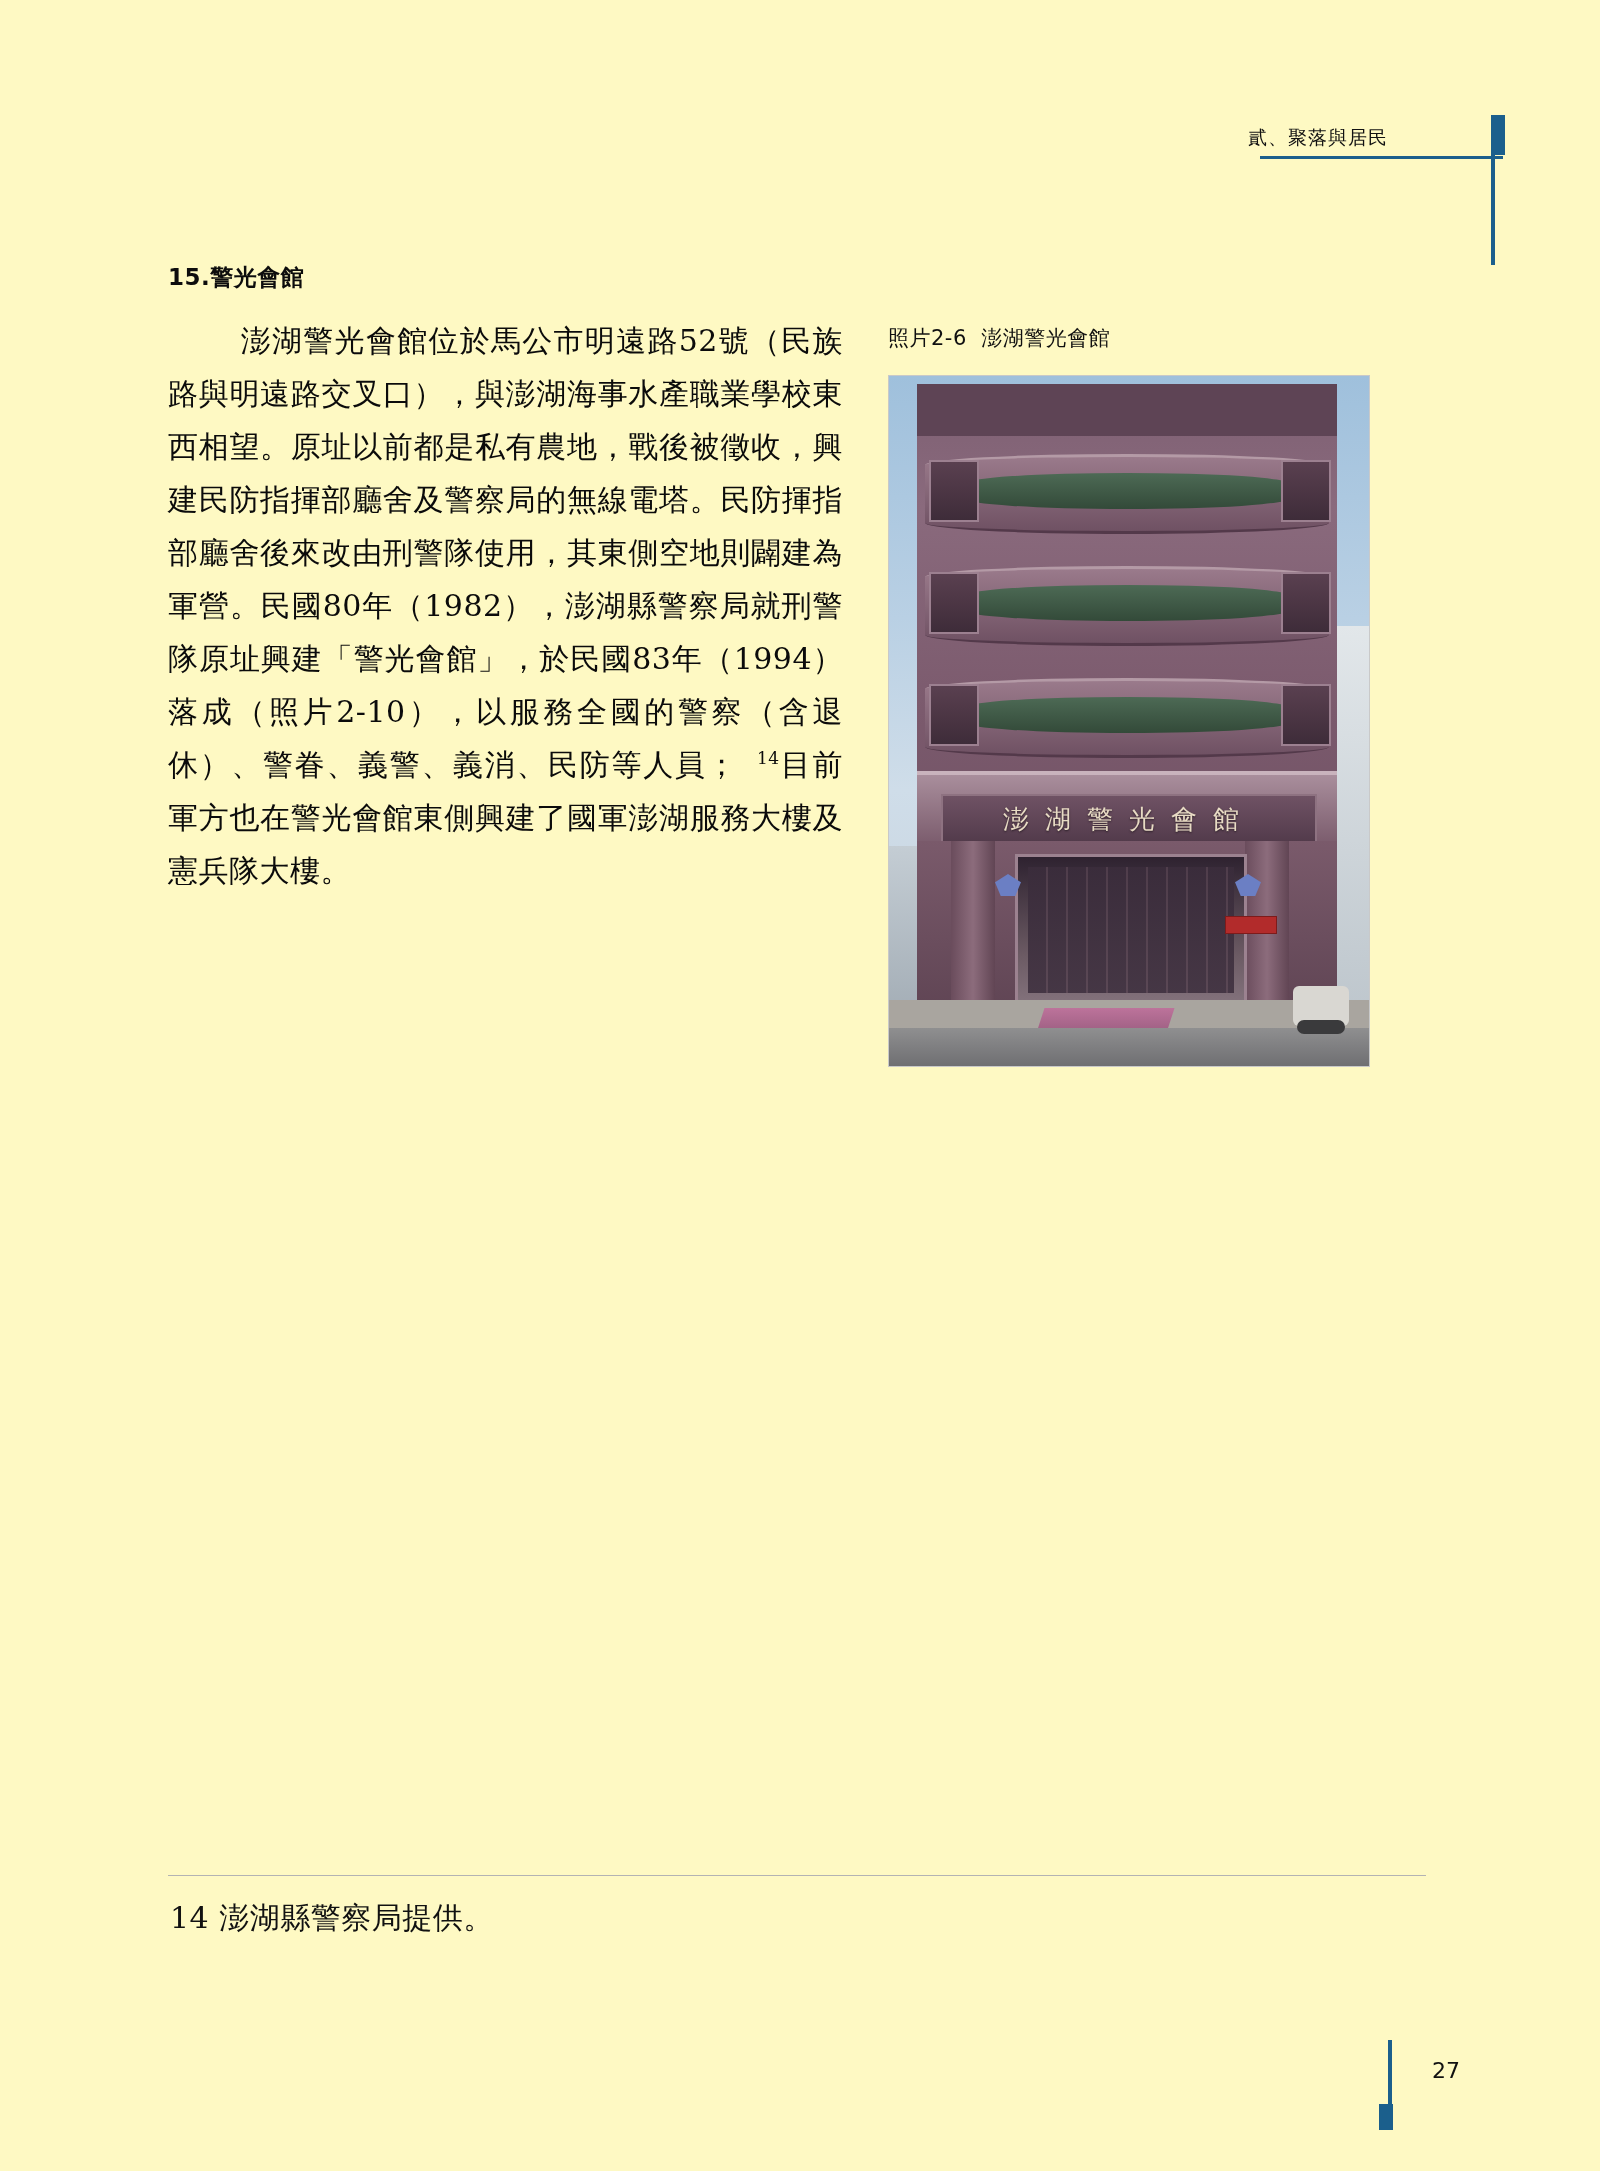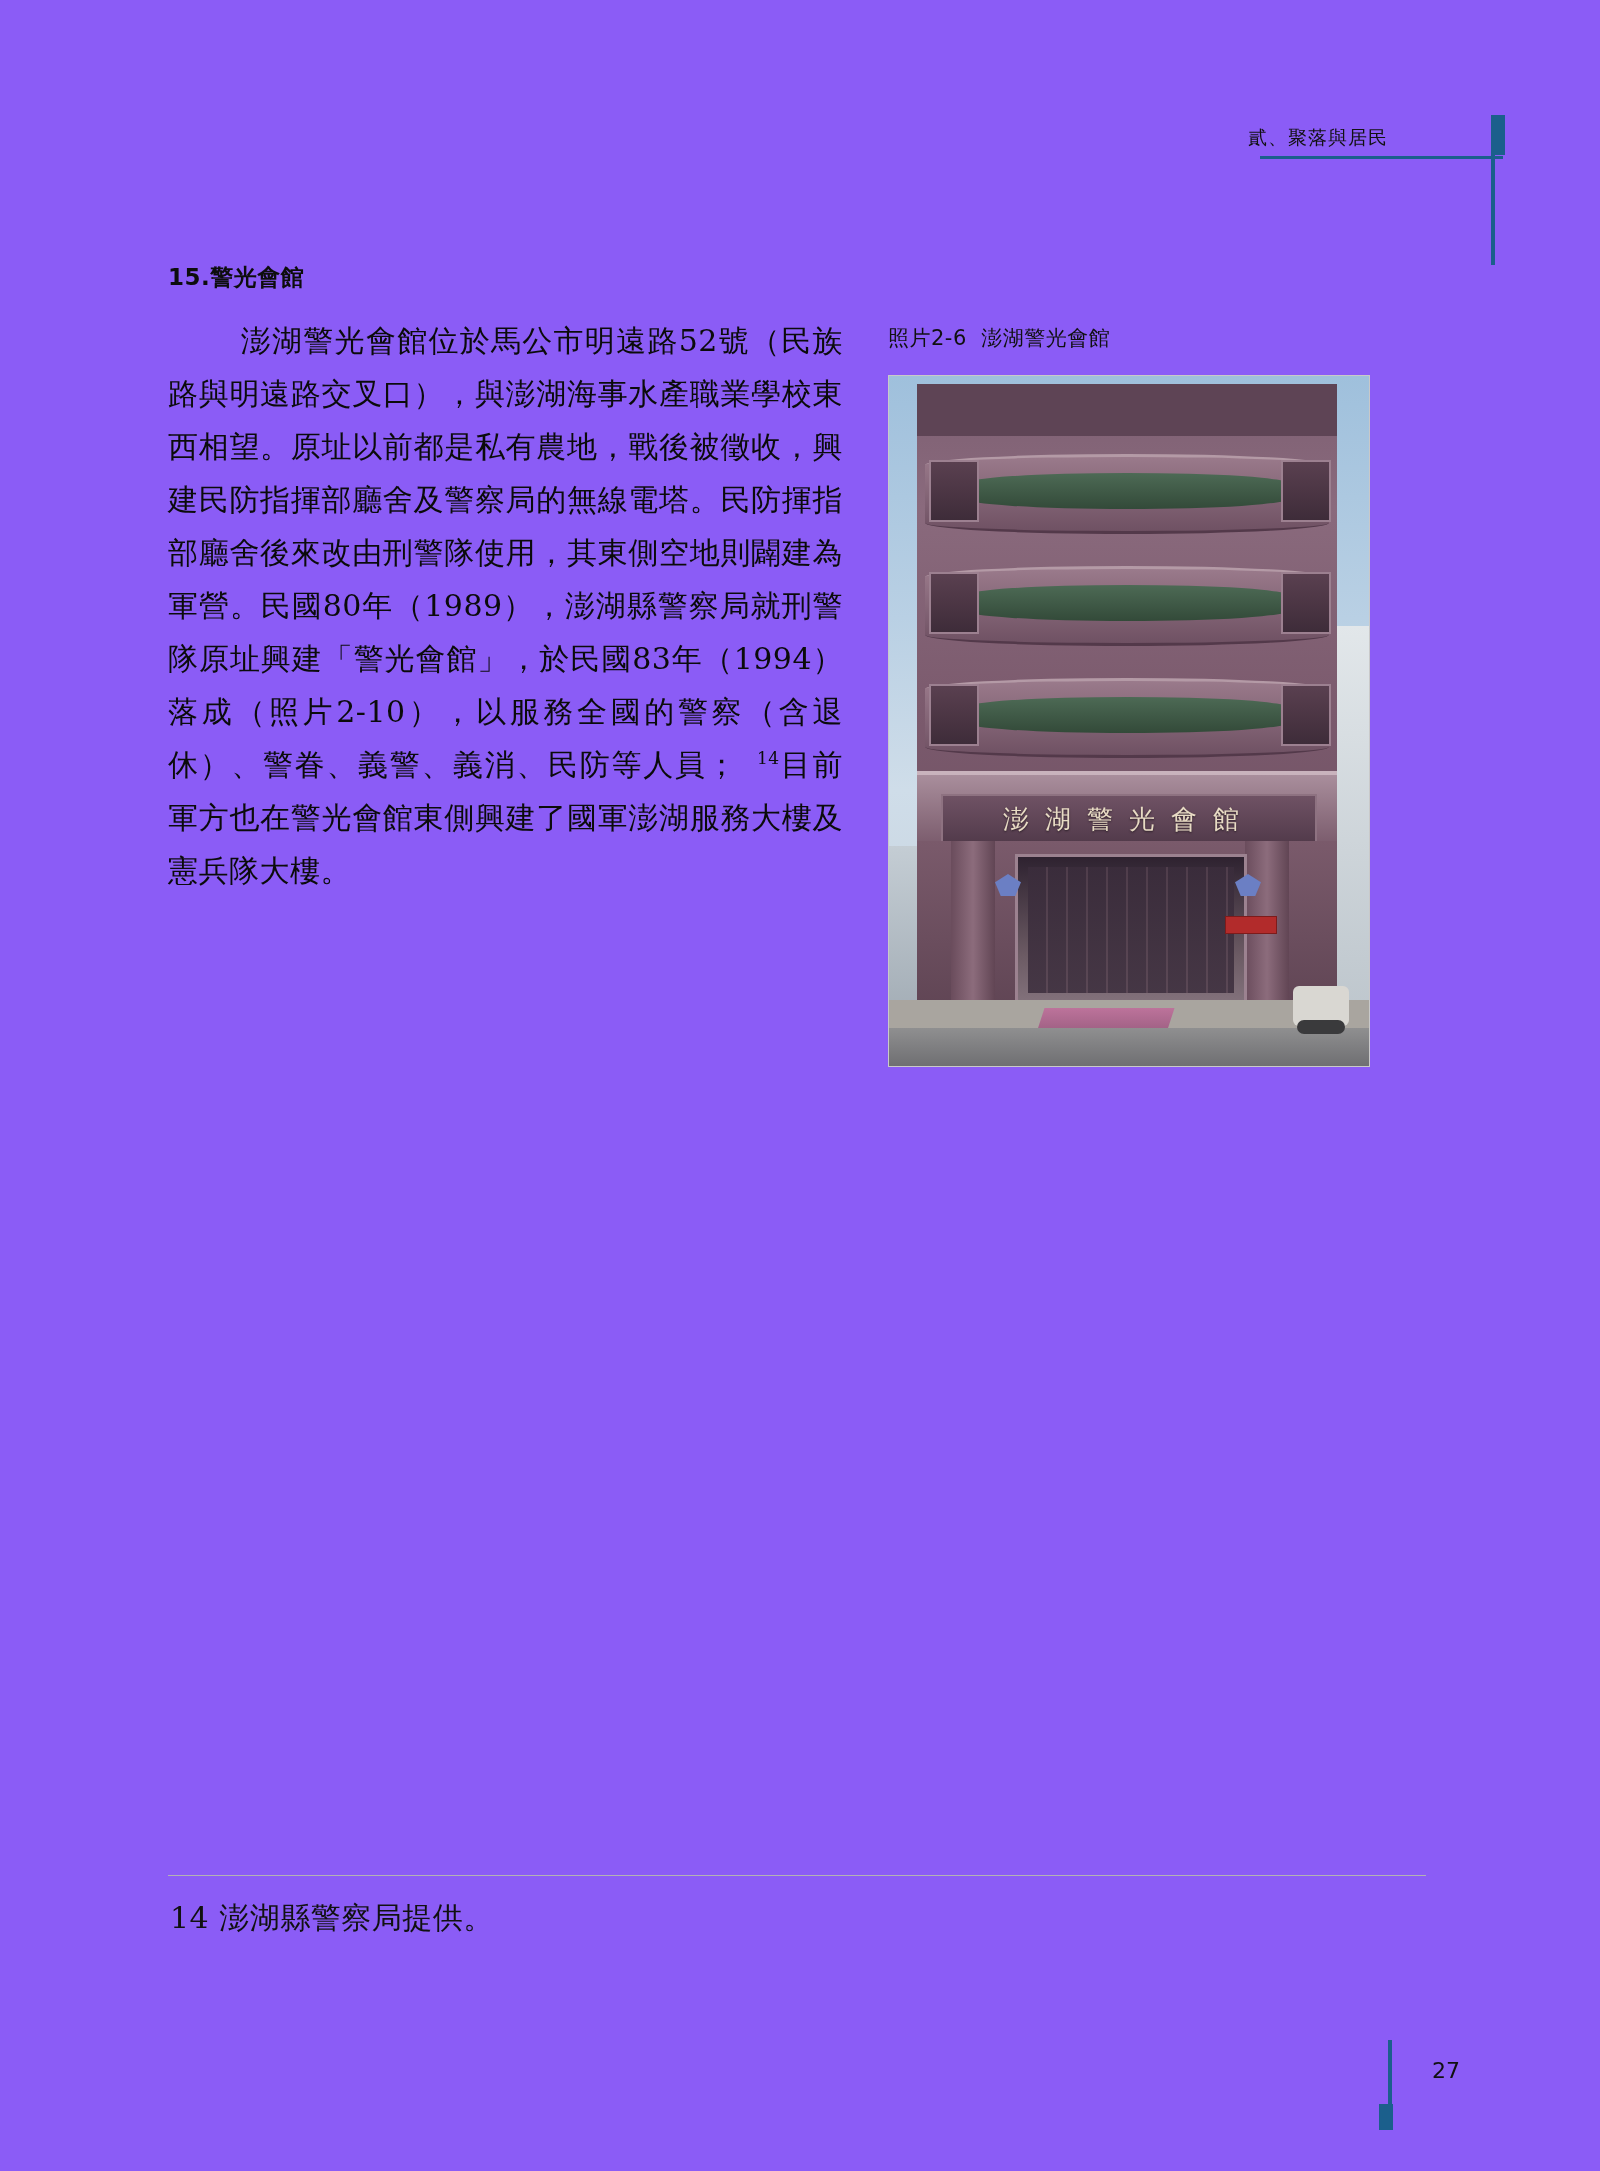--- a/index.html
+++ b/index.html
@@ -4,21 +4,21 @@
 <style>
   html, body {
     margin: 0;
     padding: 0;
     background: #ffffff;
   }
   .page {
     position: relative;
     width: 1600px;
     height: 2171px;
-    background: #8b5cf6;
+    background: #fef9c3;
     font-family: "Liberation Serif", serif;
     overflow: hidden;
     text-decoration: underline;
   }
 
   
   .header-rule {
     position: absolute;
     left: 1260px;
     top: 156px;
@@ -316,21 +316,21 @@
 <div class="page">
 
   <div class="header-label">貳、聚落與居民</div>
   <div class="header-block"></div>
   <div class="header-rule"></div>
   <div class="header-vrule"></div>
 
   <div class="section-title">15.警光會館</div>
 
   <div class="body-col">
-    <span class="indent"></span><span>澎湖警光會館位於馬公市明遠路52號（民族路與明遠路交叉口），與澎湖海事水產職業學校東西相望。原址以前都是私有農地，戰後被徵收，興建民防指揮部廳舍及警察局的無線電塔。民防揮指部廳舍後來改由刑警隊使用，其東側空地則闢建為軍營。民國80年（1989），澎湖縣警察局就刑警隊原址興建「警光會館」，於民國83年（1994）落成（照片2-10），以服務全國的警察（含退休）、警眷、義警、義消、民防等人員；</span><sup>14</sup><span>目前軍方也在警光會館東側興建了國軍澎湖服務大樓及憲兵隊大樓。</span>
+    <span class="indent"></span><span>澎湖警光會館位於馬公市明遠路52號（民族路與明遠路交叉口），與澎湖海事水產職業學校東西相望。原址以前都是私有農地，戰後被徵收，興建民防指揮部廳舍及警察局的無線電塔。民防揮指部廳舍後來改由刑警隊使用，其東側空地則闢建為軍營。民國80年（1982），澎湖縣警察局就刑警隊原址興建「警光會館」，於民國83年（1994）落成（照片2-10），以服務全國的警察（含退休）、警眷、義警、義消、民防等人員；</span><sup>14</sup><span>目前軍方也在警光會館東側興建了國軍澎湖服務大樓及憲兵隊大樓。</span>
   </div>
 
   <div class="fig-caption">
     <span>照片2-6</span>&nbsp;&nbsp;<span>澎湖警光會館</span>
   </div>
 
   <div class="fig-frame">
     <div class="photo">
       <div class="sky"></div>
       <div class="bg-bldg-r"></div>

